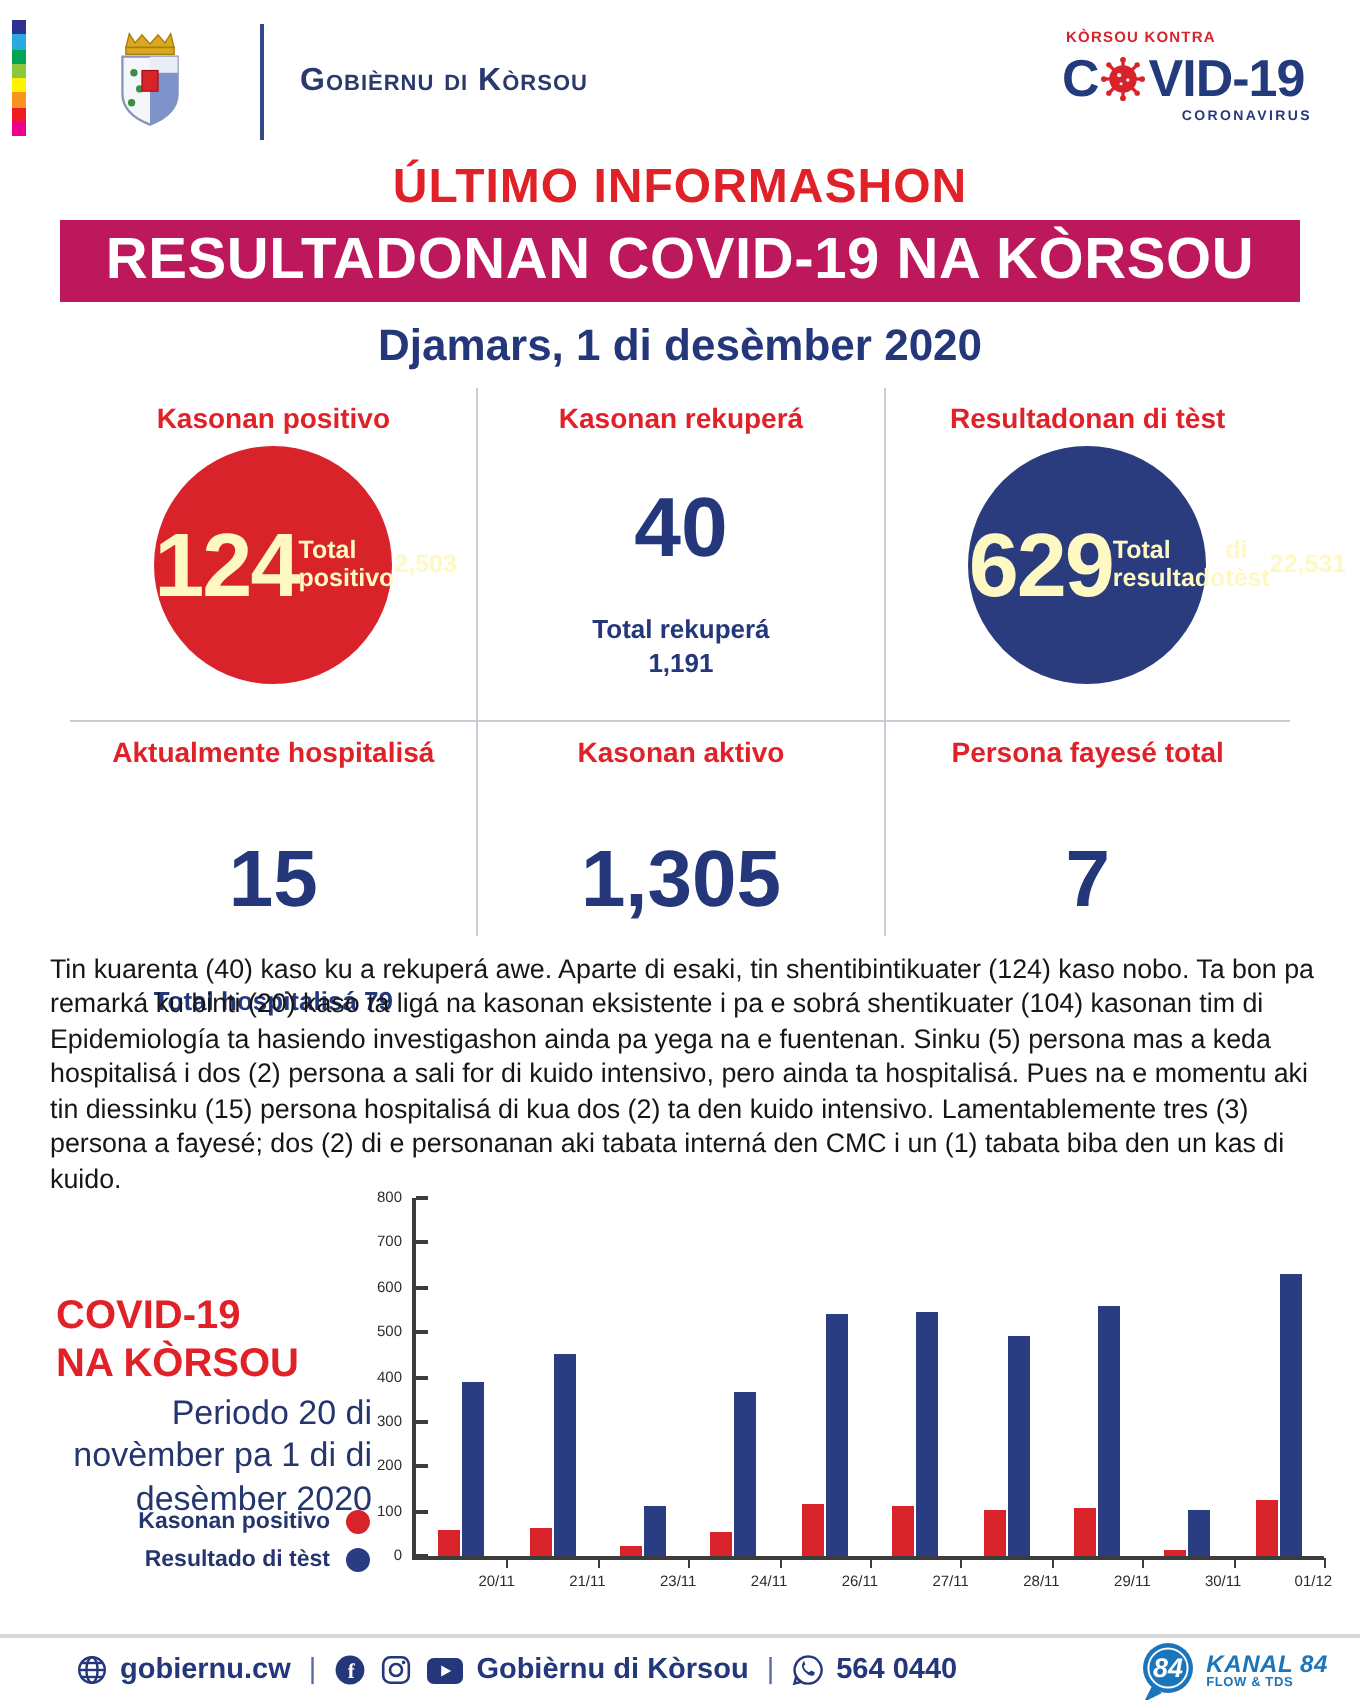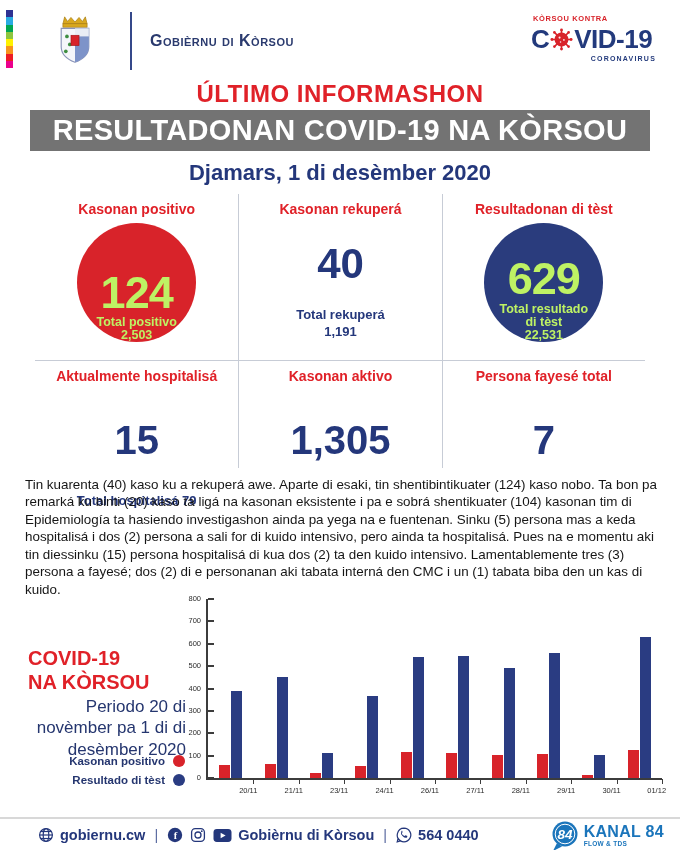--- a/index.html
+++ b/index.html
@@ -14,35 +14,35 @@
   .gov-name { position:absolute; left:150px; top:32px; font-variant:small-caps; font-weight:bold;
               font-size:16px; color:#2a3a6e; letter-spacing:.5px; }
   .covid-logo { position:absolute; right:24px; top:14px; text-align:left; width:125px; }
   .covid-logo .kicker-sm { color:#d8232a; font-size:7.5px; font-weight:bold; letter-spacing:.6px; margin-left:2px; }
   .covid-logo .main { display:flex; align-items:center; color:#233a7c; font-weight:bold; font-size:26px; letter-spacing:-.5px; margin-top:1px; }
   .covid-logo .sub { color:#233a7c; font-size:7px; font-weight:bold; letter-spacing:1.2px; text-align:right; margin-top:0; }
 
   
   .ultimo { position:absolute; top:80px; left:0; width:100%; text-align:center;
             color:#e02128; font-size:24px; font-weight:bold; letter-spacing:.5px; }
-  .banner { position:absolute; top:110px; left:30px; width:620px; height:41px; background:#737373;
+  .banner { position:absolute; top:110px; left:30px; width:620px; height:41px; background:#be185d;
             display:flex; align-items:center; justify-content:center; }
   .banner span { color:#fff; font-size:29px; font-weight:bold; letter-spacing:.3px; white-space:nowrap; }
   .date-line { position:absolute; top:160px; left:0; width:100%; text-align:center;
                color:#24377b; font-size:22px; font-weight:bold; }
 
   
   .stats { position:absolute; top:194px; left:35px; width:610px; height:274px;
            display:grid; grid-template-columns:1fr 1fr 1fr; grid-template-rows:166px 108px; }
   .cell { position:relative; display:flex; flex-direction:column; align-items:center; padding-top:7px; }
   .cell.bl { border-left:1px solid #c7ccd6; }
   .cell.bt { border-top:1px solid #c7ccd6;gap:20px; }
   .stat-label { color:#e02128; font-size:14px; font-weight:600; }
-  .circle { width:119px; height:119px; border-radius:50%; margin-top:6px; color:#bef264;
-            display:flex; flex-direction:column; align-items:center; justify-content:flex-end; line-height:1.05; }
+  .circle { width:119px; height:119px; border-radius:50%; margin-top:6px; color:#fef9c3;
+            display:flex; flex-direction:row; align-items:center; justify-content:space-between; line-height:1.05; }
   .circle.red  { background:#d8232a; }
   .circle.blue { background:#2a3c7d; }
   .circle .big { font-size:45px; font-weight:bold; letter-spacing:-1px; }
   .circle .sm  { font-size:12.5px; font-weight:bold; }
   .plain-big   { color:#24377b; font-size:42px; font-weight:bold; margin-top:26px; line-height:1; }
   .plain-sub   { color:#24377b; font-size:13px; font-weight:bold; margin-top:22px; line-height:1.3; text-align:center; }
   .r2-big { color:#24377b; font-size:40px; font-weight:bold; margin-top:16px; line-height:1; }
   .r2-sub { color:#24377b; font-size:13px; font-weight:bold; margin-top:13px; }
 
   
@@ -71,21 +71,21 @@
 
   
   .footer-rule { position:absolute; top:817px; left:0; width:680px; height:2px; background:#d8d8d8; }
   .footer { position:absolute; top:822px; left:38px; right:20px; height:26px;
             display:flex; align-items:center; color:#24377b; font-size:14.5px; font-weight:600; }
   .footer .sep { margin:0 9px; color:#5a6aa0; font-weight:400; }
   .footer .ico { display:inline-flex; margin-right:6px; }
   .footer .ico + .ico { margin-left:1px; }
   .kanal { position:absolute; right:16px; top:820px; display:flex; align-items:center; gap:4px; }
   .kanal-txt { color:#1b75bb; line-height:1; }
-  .kanal-name { font-size:16px; font-weight:bold; letter-spacing:.3px; }
+  .kanal-name { font-size:12px; font-weight:bold; letter-spacing:.3px;font-style:italic; }
   .kanal-sub  { font-size:6.5px; font-weight:600; letter-spacing:.3px; margin-top:1px; }
 </style>
 </head>
 <body>
 
 <div class="page">
 
   <div class="rainbow">
     <div style="background:#2e3192"></div>
       <div style="background:#29abe2"></div>

